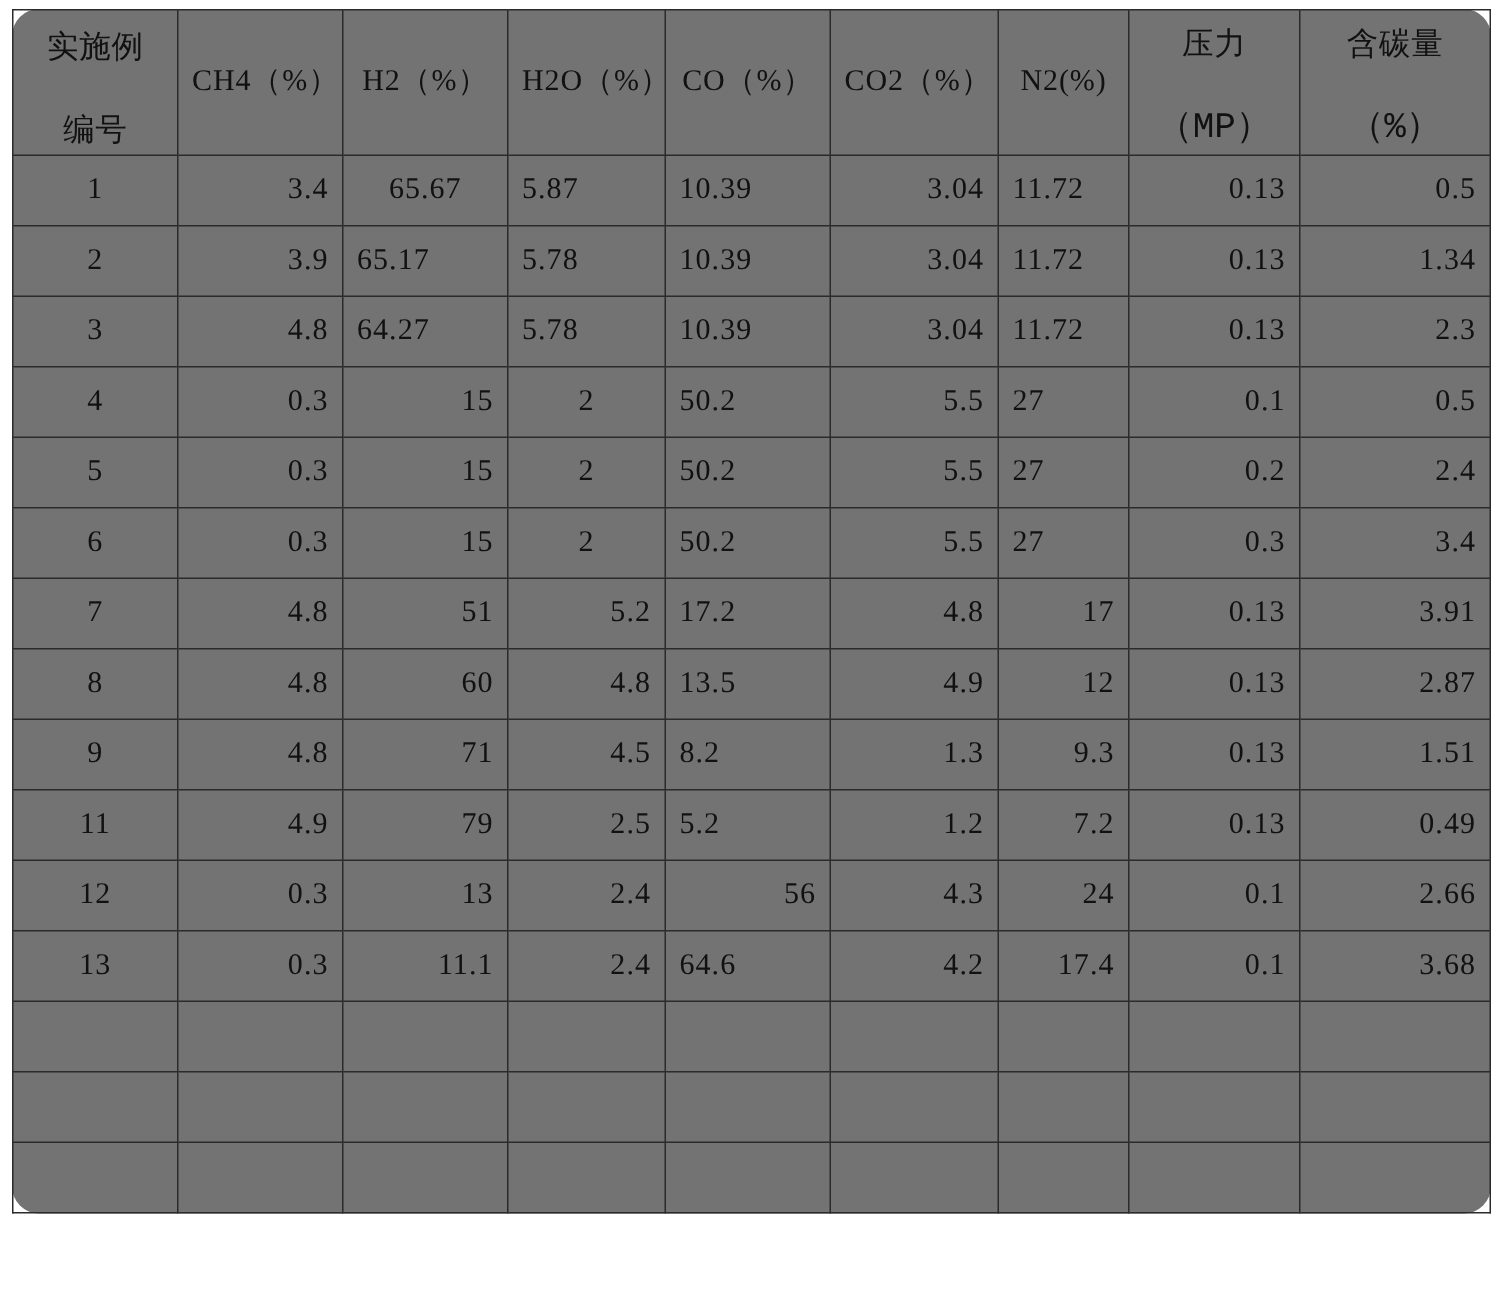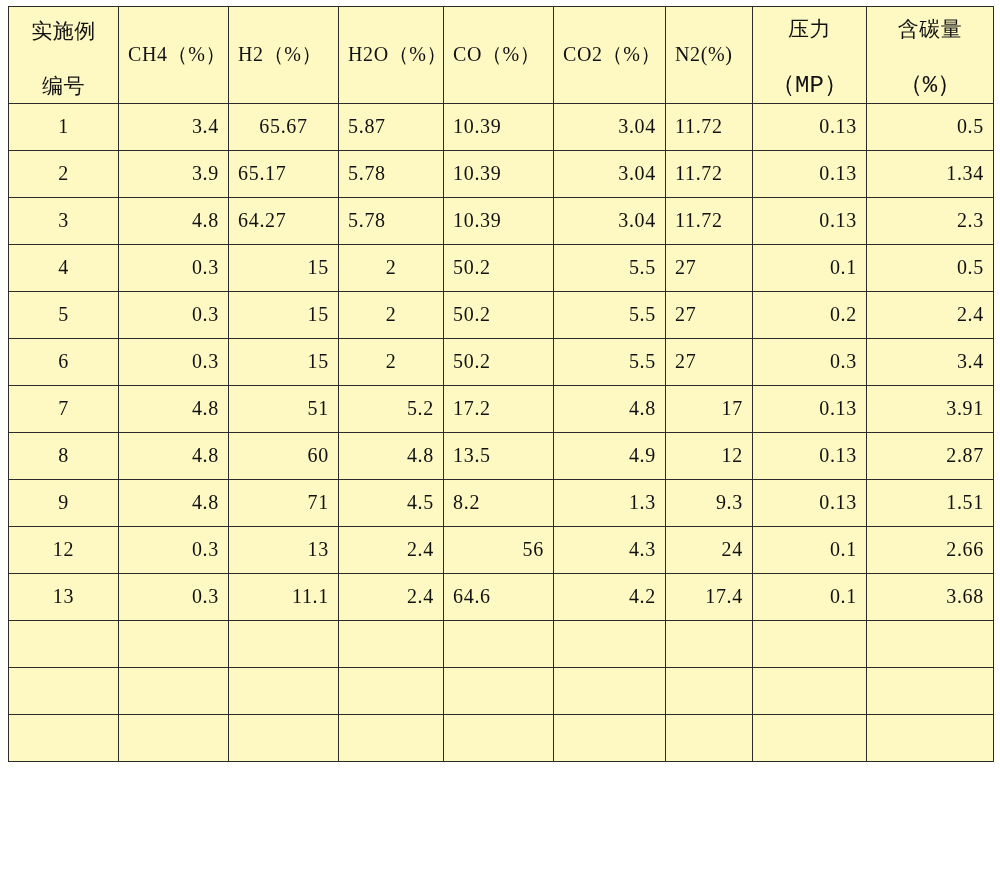--- a/index.html
+++ b/index.html
@@ -22,40 +22,41 @@
     background: #ffffff;
   }
 
   table.data-table {
     position: absolute;
     left: 8px;
     top: 6px;
     width: 985px;
     border-collapse: collapse;
     table-layout: fixed;
-    background: #fef9c3;
+    background: #737373;
+    border-radius: 18px;
   }
 
   table.data-table td,
   table.data-table th {
     border: 1px solid #2b2b2b;
     padding: 0 9px;
     font-weight: normal;
     font-size: 20px;
     line-height: 1.28;
     color: #111111;
     vertical-align: middle;
     overflow: hidden;
     white-space: nowrap;
   }
 
   
   thead td {
     height: 88px;
-    text-align: left;
+    text-align: center;
     vertical-align: top;
     padding-top: 7px;
   }
   thead td .hl1,
   thead td .hl2 {
     display: block;
   }
   thead td .hl2 {
     margin-top: 28px;
   }
@@ -258,20 +259,31 @@
           <td class="al-right">4.8</td>
           <td class="al-right">71</td>
           <td class="al-right">4.5</td>
           <td class="al-left">8.2</td>
           <td class="al-right">1.3</td>
           <td class="al-right">9.3</td>
           <td class="al-right">0.13</td>
           <td class="al-right">1.51</td>
         </tr>
         <tr>
+          <td class="al-center">11</td>
+          <td class="al-right">4.9</td>
+          <td class="al-right">79</td>
+          <td class="al-right">2.5</td>
+          <td class="al-left">5.2</td>
+          <td class="al-right">1.2</td>
+          <td class="al-right">7.2</td>
+          <td class="al-right">0.13</td>
+          <td class="al-right">0.49</td>
+        </tr>
+        <tr>
           <td class="al-center">12</td>
           <td class="al-right">0.3</td>
           <td class="al-right">13</td>
           <td class="al-right">2.4</td>
           <td class="al-right">56</td>
           <td class="al-right">4.3</td>
           <td class="al-right">24</td>
           <td class="al-right">0.1</td>
           <td class="al-right">2.66</td>
         </tr>

